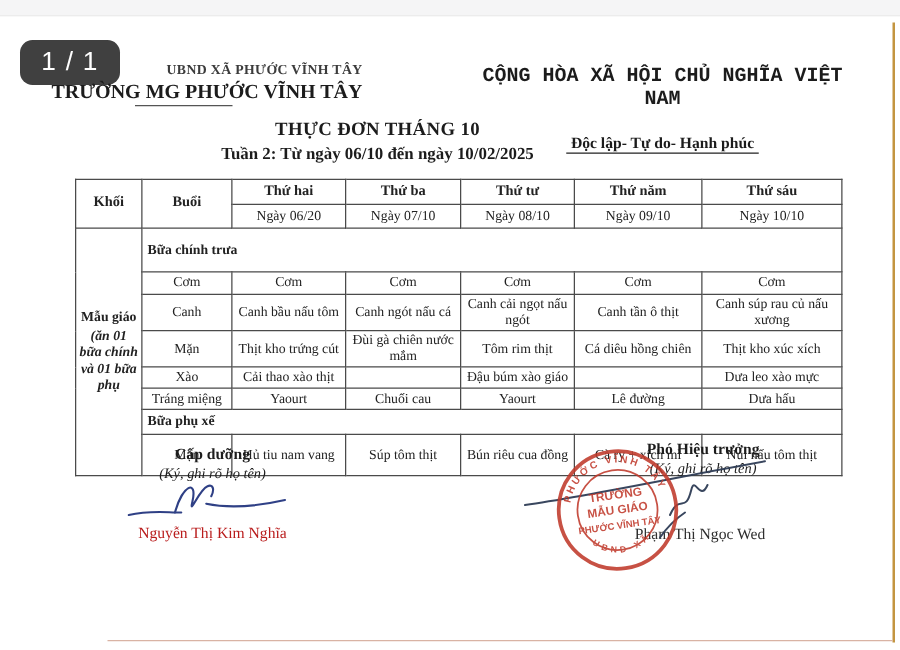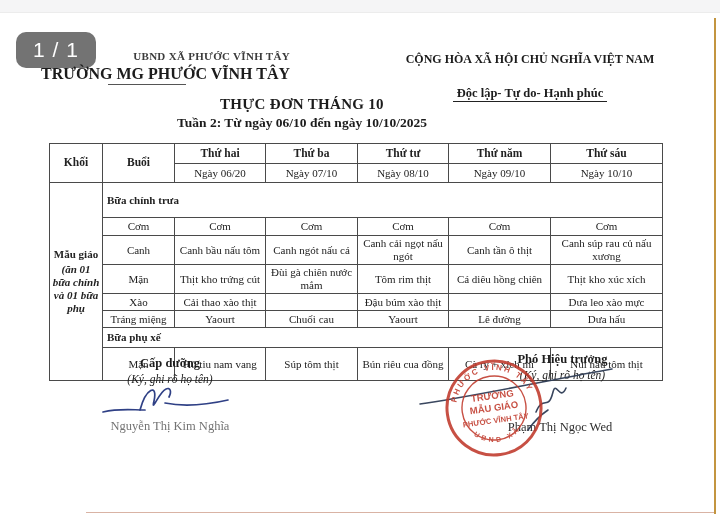--- a/index.html
+++ b/index.html
@@ -1,35 +1,35 @@
 <!DOCTYPE html>
 <html><head>
 <meta charset="utf-8">
 <style>
   html,body{margin:0;padding:0;background:#ffffff;}
   #screen{position:relative;width:720px;height:520px;background:#ffffff;overflow:hidden;
           font-family:"Liberation Serif", serif;color:#1c1c1c;}
   .top-strip{position:absolute;left:0;top:0;width:720px;height:12px;background:#f5f5f6;border-bottom:1px solid #ececec;}
   .edge-right{position:absolute;right:4px;top:18px;width:2px;height:496px;background:#b8821f;opacity:.85;}
   .edge-bottom{position:absolute;left:86px;top:512px;width:628px;height:1px;background:#d9b3a4;}
-  .page-badge{position:absolute;left:16px;top:32px;width:80px;height:36px;background:#737373;border-radius:10px;
+  .page-badge{position:absolute;left:16px;top:32px;width:80px;height:36px;background:#404040;border-radius:10px;
               color:#ffffff;font-family:"Liberation Sans", sans-serif;font-size:21px;
               display:flex;align-items:center;justify-content:center;letter-spacing:1px;}
   .hdr-left{position:absolute;left:40px;top:50px;width:250px;text-align:right;}
   .hdr-left .l1{font-size:11px;font-weight:bold;color:#3c3c3c;letter-spacing:.3px;}
   .hdr-left .l2{font-size:16px;font-weight:bold;margin-top:3px;}
   .hdr-left-underline{position:absolute;left:108px;top:84px;width:78px;height:1px;background:#555;}
   .hdr-right{position:absolute;left:375px;top:52px;width:310px;text-align:center;}
-  .hdr-right .l1{font-size:12px;font-weight:bold;}
+  .hdr-right .l1{font-size:16px;font-weight:bold;font-family:Liberation Mono, monospace;}
   .hdr-right .l2{font-size:12.5px;font-weight:bold;margin-top:19px;}
   .hdr-right .l2 span{border-bottom:1.5px solid #222;padding:0 4px 1px 4px;}
   .title-block{position:absolute;left:0;top:96px;width:604px;text-align:center;}
   .title-main{font-size:15px;font-weight:bold;letter-spacing:.3px;}
   .title-sub{font-size:13.5px;font-weight:bold;margin-top:2px;}
-  table.menu{position:absolute;left:49px;top:143px;width:613px;border-collapse:collapse;table-layout:fixed;
+  table.menu{position:absolute;left:60px;top:143px;width:613px;border-collapse:collapse;table-layout:fixed;
              font-size:11px;color:#222;border-radius:30px;}
   table.menu th,table.menu td{border:1px solid #4a4a4a;text-align:center;vertical-align:middle;
              padding:1px 2px;line-height:1.18;overflow:hidden;}
   table.menu thead th{font-weight:bold;font-size:11.5px;height:17px;border-bottom-width:1.5px;}
   table.menu .date-row td{height:16px;font-size:11px;}
   .khoi-cell{font-weight:bold;font-size:11px;}
   .khoi-cell .g2{font-style:italic;display:block;margin-top:2px;}
   .band-label{text-align:left !important;vertical-align:middle;font-weight:bold;padding-left:4px !important;}
   .band-label .inner{display:inline-block;max-width:74px;text-align:center;}
   .r-band1 td{height:32px;}
@@ -37,21 +37,21 @@
   .r-canh td{height:26px;}
   .r-man td{height:26px;}
   .r-xao td{height:14px;}
   .r-trang td{height:14px;}
   .r-band2 td{height:17px;}
   .r-man2 td{height:30px;}
   .sig-left{position:absolute;left:90px;top:356px;width:160px;text-align:center;}
   .sig-right{position:absolute;left:470px;top:352px;width:185px;text-align:center;}
   .sig-role{font-size:12.5px;font-weight:bold;}
   .sig-note{font-size:11.5px;font-style:italic;margin-top:2px;}
-  .sig-name-left{position:absolute;left:80px;top:419px;width:180px;text-align:center;font-size:12.5px;color:#737373;}
+  .sig-name-left{position:absolute;left:80px;top:419px;width:180px;text-align:center;font-size:12.5px;color:#b91c1c;}
   .sig-name-right{position:absolute;left:460px;top:420px;width:200px;text-align:center;font-size:12.5px;color:#2e2e2e;}
   .sig-overlay{position:absolute;left:0;top:350px;width:720px;height:170px;pointer-events:none;}
   .stamp{position:absolute;left:443px;top:357px;width:102px;height:102px;pointer-events:none;}
 </style>
 </head>
 <body>
 
 <div id="screen">
 
   <div class="top-strip"></div>
@@ -68,21 +68,21 @@
   </div>
   <div class="hdr-left-underline"></div>
 
   <div class="hdr-right">
     <div class="l1">CỘNG HÒA XÃ HỘI CHỦ NGHĨA VIỆT NAM</div>
     <div class="l2"><span>Độc lập- Tự do- Hạnh phúc</span></div>
   </div>
 
   <div class="title-block">
     <div class="title-main">THỰC ĐƠN THÁNG 10</div>
-    <div class="title-sub">Tuần 2: Từ ngày 06/10 đến ngày 10/10/2025</div>
+    <div class="title-sub">Tuần 2: Từ ngày 06/10 đến ngày 10/02/2025</div>
   </div>
 
   <table class="menu">
     <colgroup>
       <col style="width:53px">
         <col style="width:72px">
         <col style="width:91px">
       <col style="width:92px">
         <col style="width:91px">
         <col style="width:102px">
@@ -135,21 +135,21 @@
         <td>Thịt kho trứng cút</td>
         <td>Đùi gà chiên nước mắm</td>
         <td>Tôm rim thịt</td>
         <td>Cá diêu hồng chiên</td>
         <td>Thịt kho xúc xích</td>
       </tr>
       <tr class="r-xao">
         <td>Xào</td>
         <td>Cải thao xào thịt</td>
         <td></td>
-        <td>Đậu búm xào thịt</td>
+        <td>Đậu búm xào giáo</td>
         <td></td>
         <td>Dưa leo xào mực</td>
       </tr>
       <tr class="r-trang">
         <td>Tráng miệng</td>
         <td>Yaourt</td>
         <td>Chuối cau</td>
         <td>Yaourt</td>
         <td>Lê đường</td>
         <td>Dưa hấu</td>

